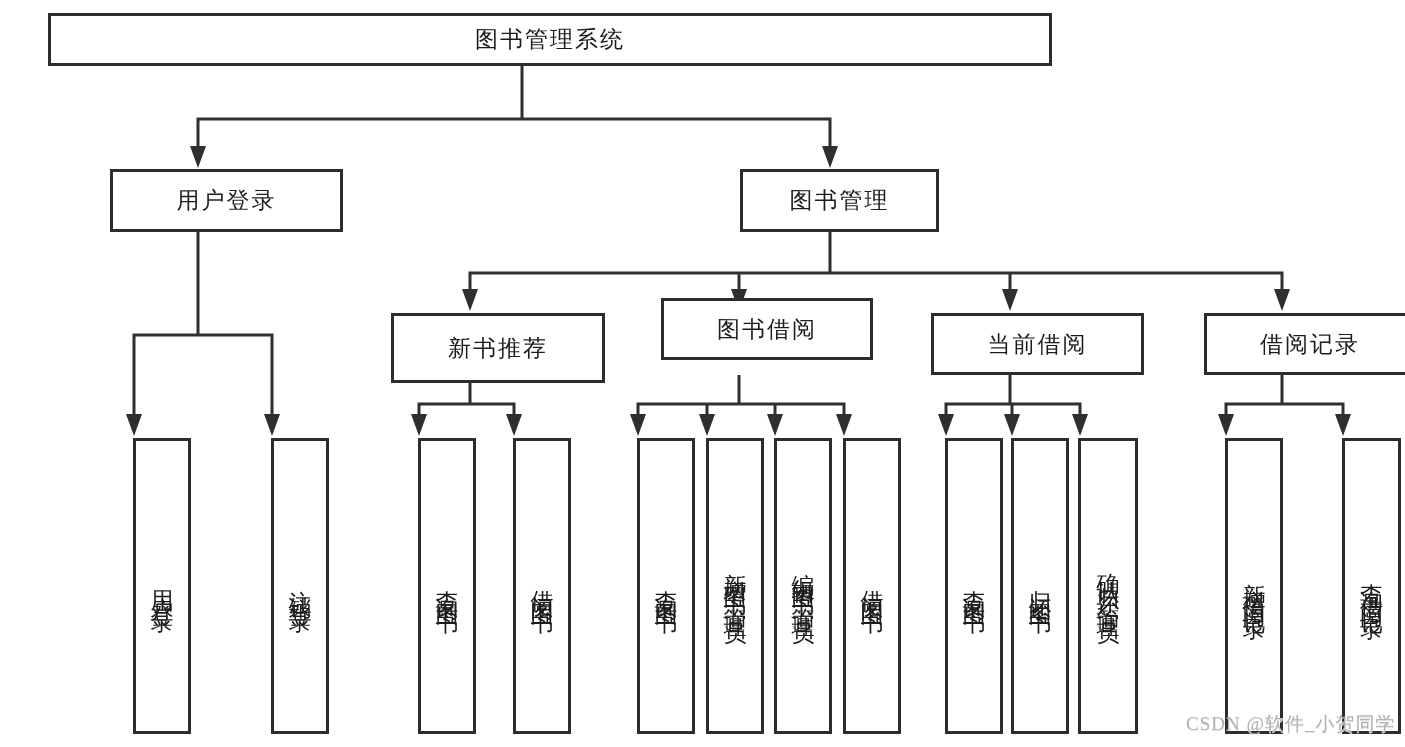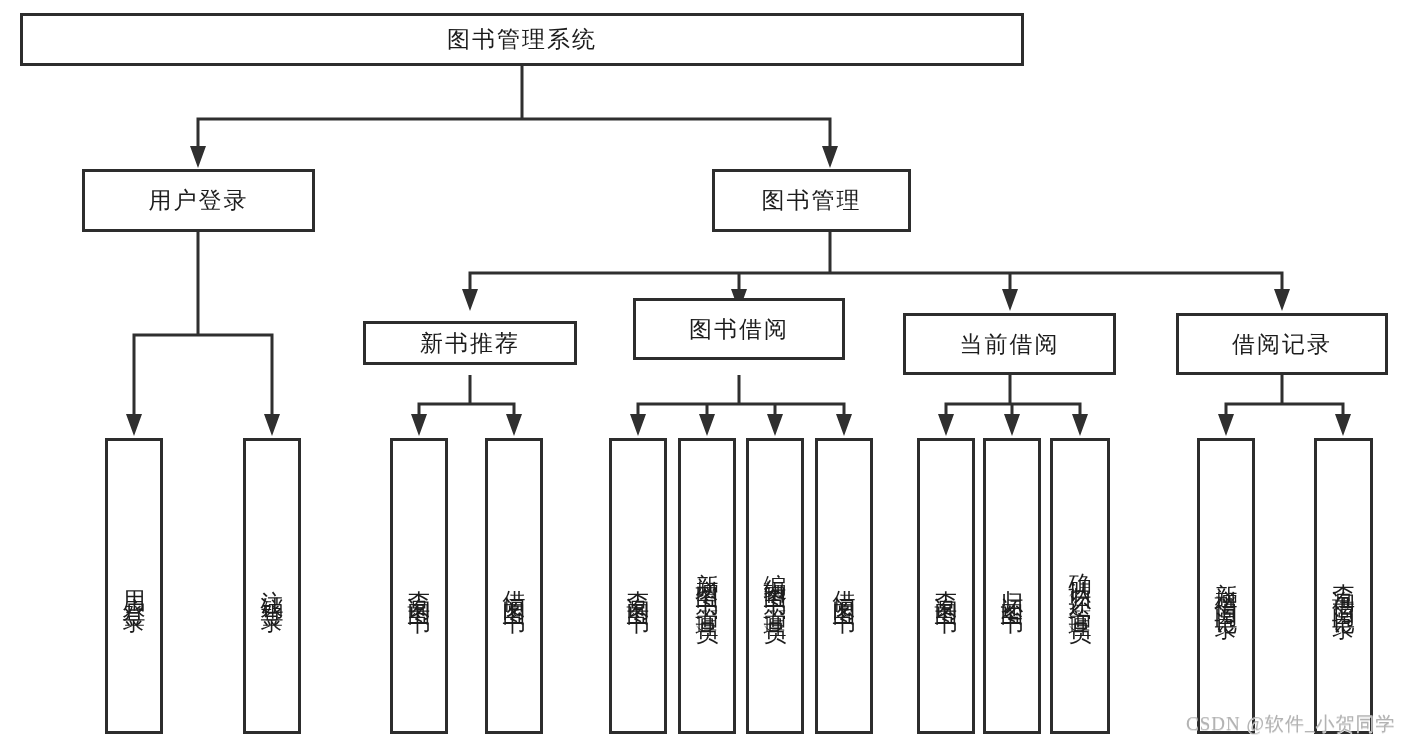--- a/index.html
+++ b/index.html
@@ -5,21 +5,21 @@
   html,body{margin:0;padding:0;background:#fff;}
   .canvas{
     position:relative;width:1405px;height:747px;background:#ffffff;
     font-family:"DejaVu Sans","Liberation Sans",sans-serif;overflow:hidden;
   }
   .connectors{position:absolute;left:0;top:0;width:1405px;height:747px;}
   .ln{fill:none;stroke:#2f2f2f;stroke-width:3;}
   .ah{fill:#2f2f2f;stroke:none;}
   .box{
     position:absolute;background:#ffffff;border:3px solid #2d2d2d;box-sizing:border-box;
-    display:flex;align-items:center;justify-content:center;color:#1c1c1c;
+    display:flex;align-items:center;justify-content:center;color:#1c1c1c;margin-left:28px;
   }
   .box.h span{font-size:23px;letter-spacing:2px;white-space:nowrap;line-height:1;}
   .box.v span{
     writing-mode:vertical-rl;text-orientation:mixed;
     font-size:23px;letter-spacing:7px;line-height:1;white-space:nowrap;
   }
   .watermark{
     position:absolute;left:1186px;top:711px;font-size:19px;color:#b3b3b3;
     letter-spacing:1px;white-space:nowrap;text-shadow:0 1px 0 #e2e2e2;font-family:Liberation Serif, serif;
   }
@@ -59,21 +59,21 @@
     <span>图书管理系统</span>
   </div>
 
   <div class="box h" style="left:82px;top:169px;width:233px;height:63px">
     <span>用户登录</span>
   </div>
   <div class="box h" style="left:712px;top:169px;width:199px;height:63px">
     <span>图书管理</span>
   </div>
 
-  <div class="box h" style="left:363px;top:321px;width:214px;height:44px">
+  <div class="box h" style="left:363px;top:313px;width:214px;height:70px">
     <span>新书推荐</span>
   </div>
   <div class="box h" style="left:633px;top:298px;width:212px;height:62px">
     <span>图书借阅</span>
   </div>
   <div class="box h" style="left:1176px;top:313px;width:212px;height:62px">
     <span>借阅记录</span>
   </div>
   <div class="box h" style="left:903px;top:313px;width:213px;height:62px">
     <span>当前借阅</span>

